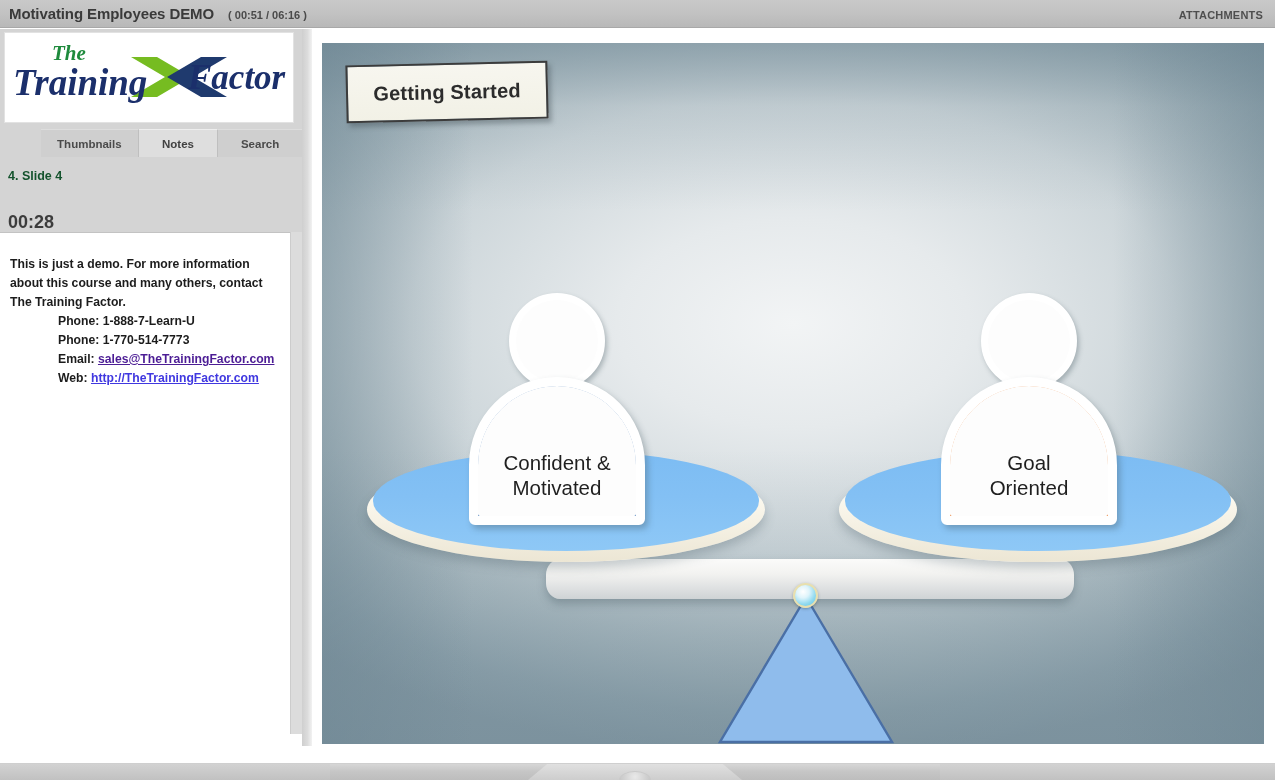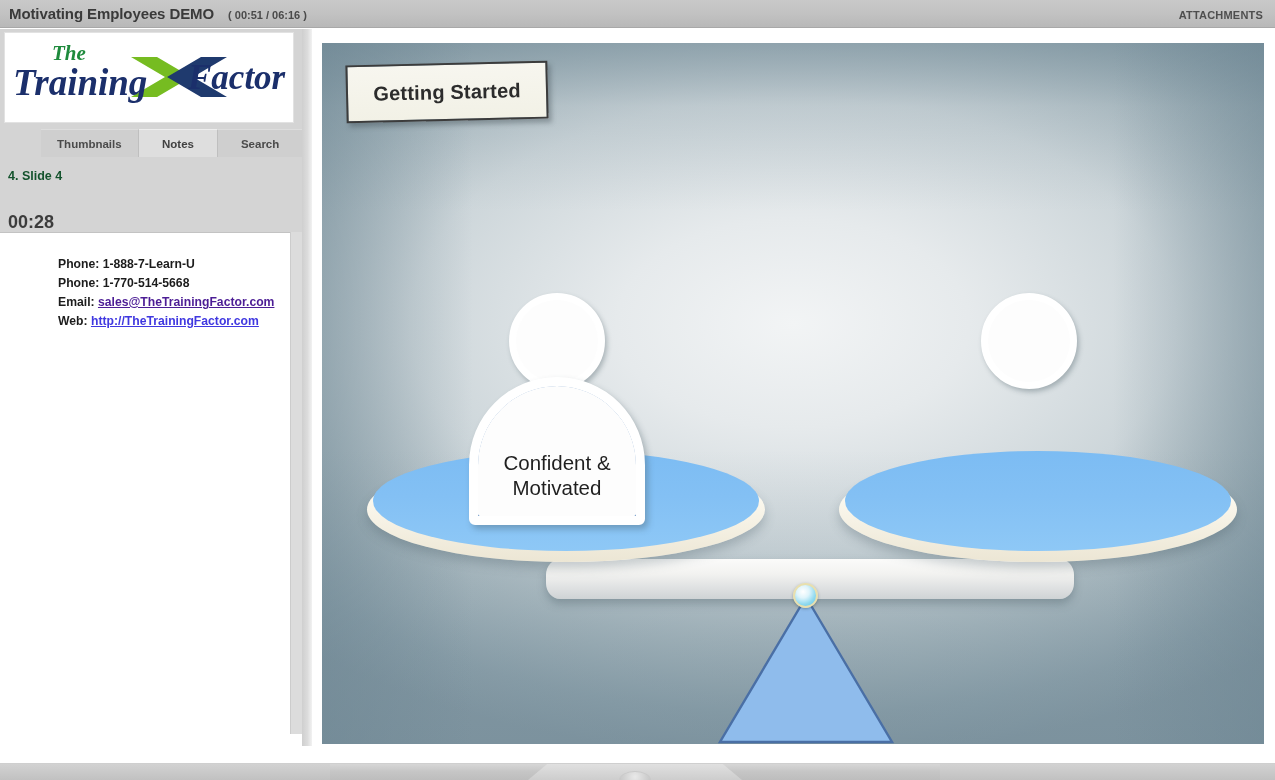--- a/index.html
+++ b/index.html
@@ -461,22 +461,23 @@
       </div>
     </div>
 
     <div class="slide-meta">
       <div class="slide-label">4. Slide 4</div>
       <div class="slide-time">00:28</div>
     </div>
 
     <div class="notes-panel">
       <div class="notes-body">
+        <div class="notes-para">This is just a demo. For more information about this course and many others, contact The Training Factor.</div>
         <span class="notes-line">Phone: 1-888-7-Learn-U</span>
-        <span class="notes-line">Phone: 1-770-514-5668</span>
+        <span class="notes-line">Phone: 1-770-514-7773</span>
         <span class="notes-line"><span>Email: </span><span class="notes-link">sales@TheTrainingFactor.com</span></span>
         <span class="notes-line"><span>Web: </span><span class="notes-link web">http://TheTrainingFactor.com</span></span>
       </div>
     </div>
 
     <div class="sb-scroll-track"></div>
     <div class="sb-scroll-thumb"></div>
   </div>
 
   <div class="panel-gap"></div>
@@ -521,20 +522,25 @@
             <div class="person-body-inner"></div>
             <div class="person-label">Confident &amp;
 Motivated</div>
           </div>
         </div>
 
         <div class="person right">
           <div class="person-head">
             <div class="person-head-inner"></div>
           </div>
+          <div class="person-body">
+            <div class="person-body-inner"></div>
+            <div class="person-label">Goal
+Oriented</div>
+          </div>
         </div>
 
       </div>
     </div>
   </div>
 
   <div class="stage-bottom-white"></div>
 
   <div class="player-bar"></div>
   <div class="player-left-block"></div>

